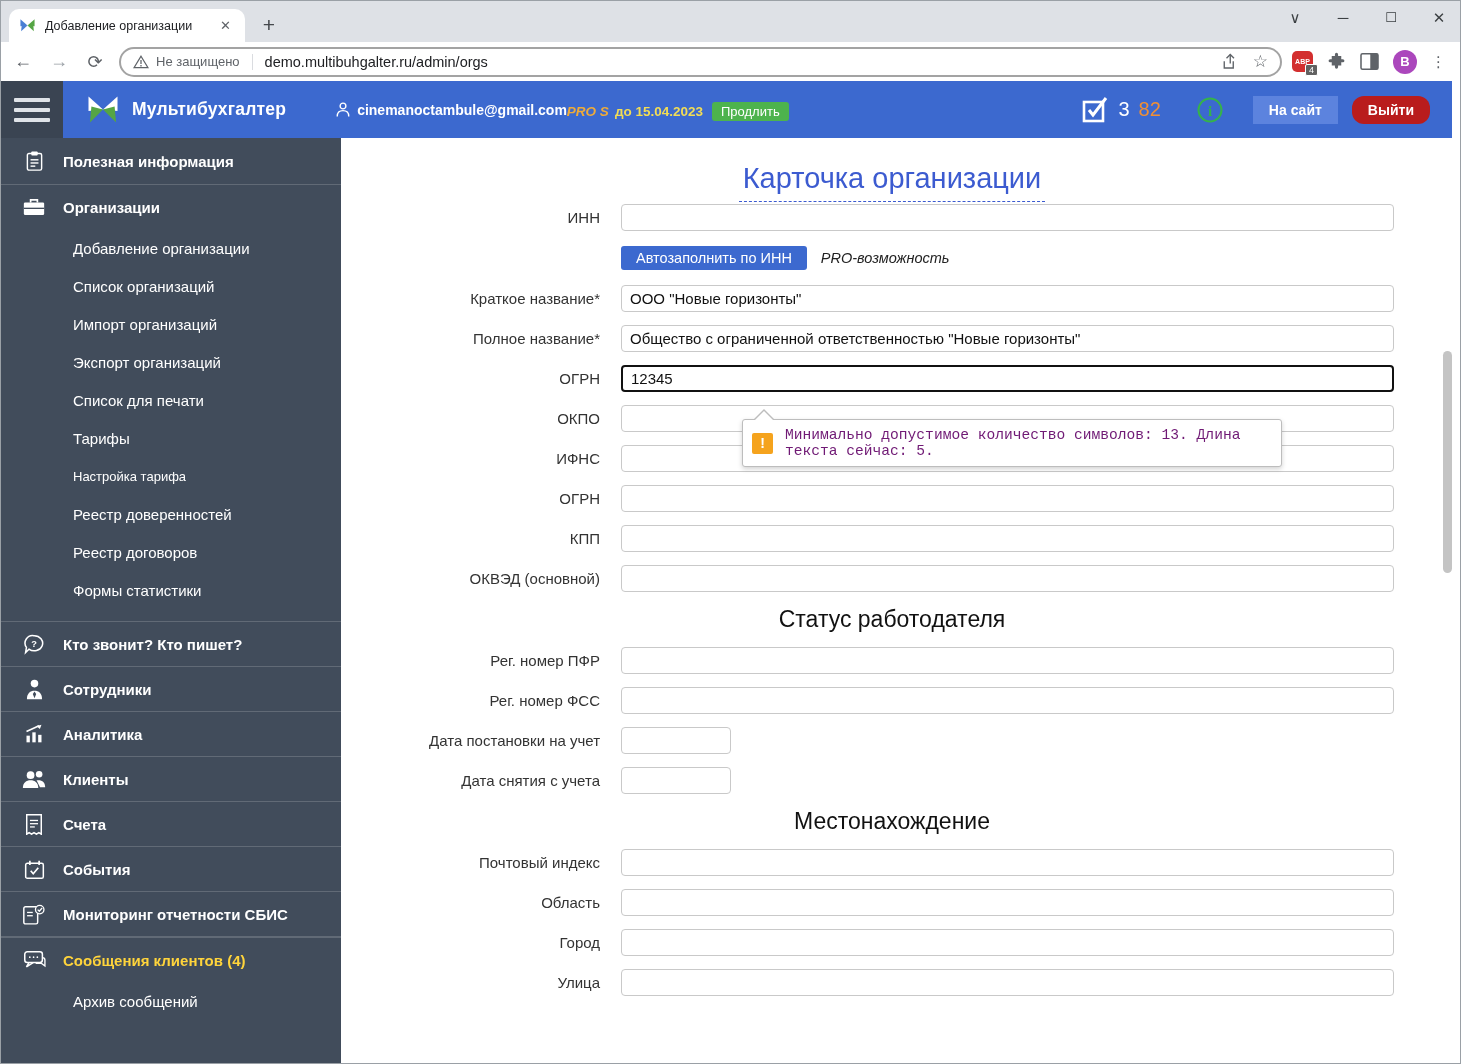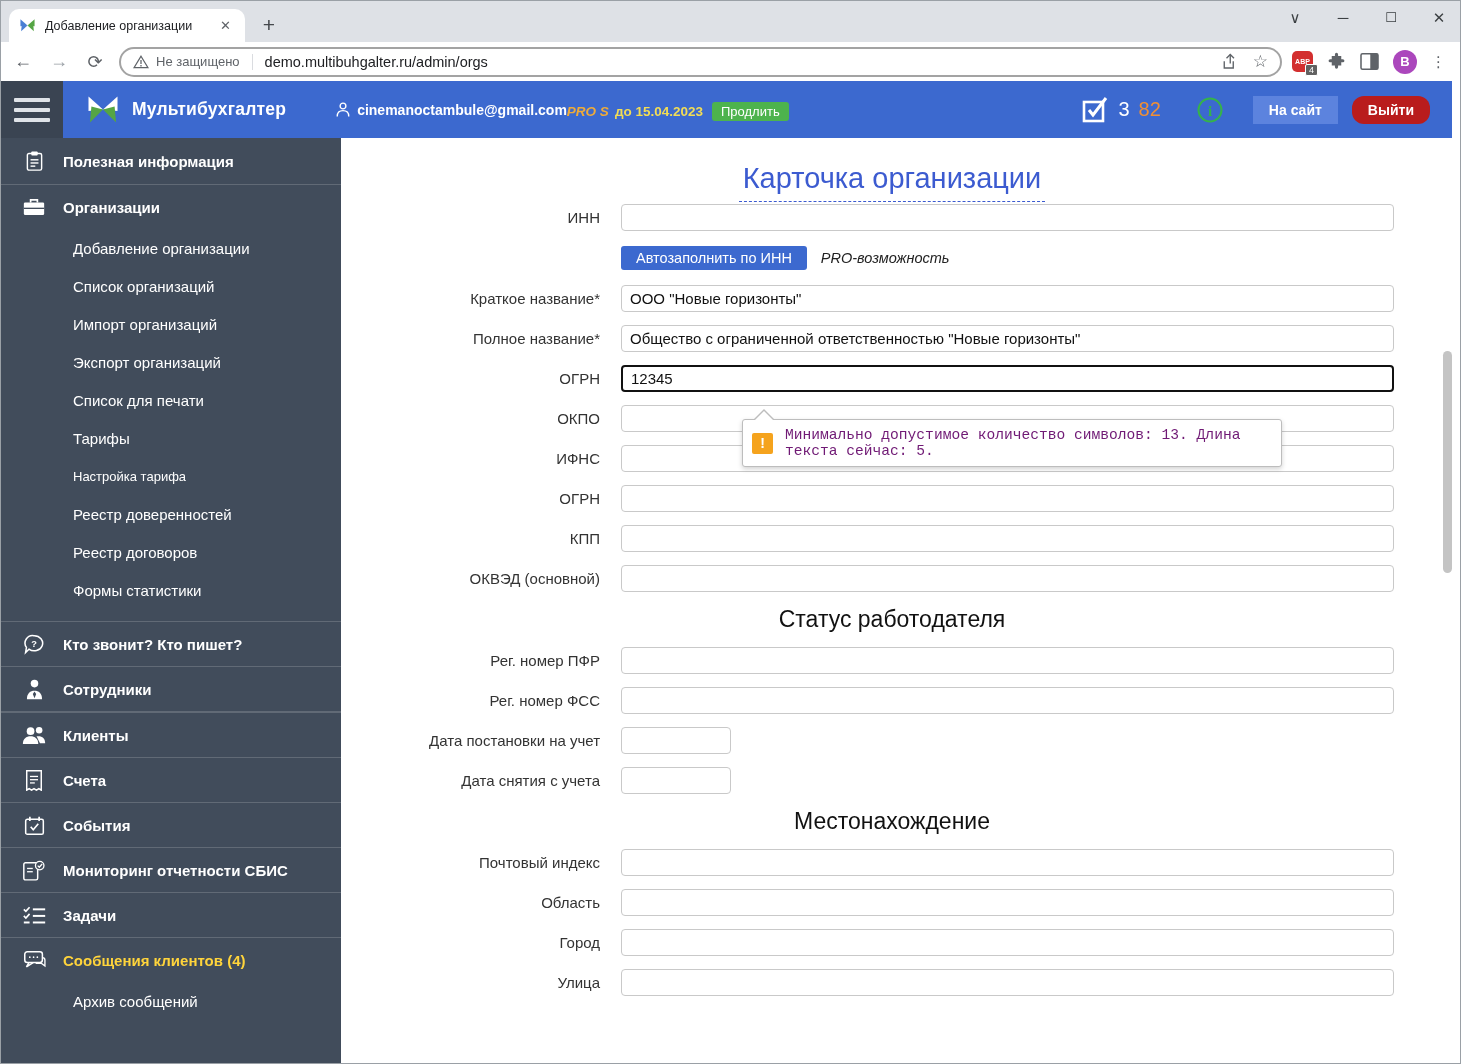--- a/index.html
+++ b/index.html
@@ -294,20 +294,32 @@
       <span class="ic">
         <svg width="17" height="21" viewBox="0 0 20 25">
           <circle cx="10" cy="5.5" r="4.5" fill="#fff"></circle>
           <path d="M1 24 c0-7 4-10 9-10 s9 3 9 10z" fill="#fff"></path>
           <path d="M10 15 l-2 3 2 5 2-5z" fill="#414c5b"></path>
         </svg>
       </span>
       <span class="lb">Сотрудники</span>
     </div>
     <div class="mdiv"></div>
+    <div class="mi">
+      <span class="ic">
+        <svg width="22" height="20" viewBox="0 0 26 24">
+          <rect x="4" y="14" width="4" height="8" fill="#fff"></rect>
+          <rect x="11" y="10" width="4" height="12" fill="#fff"></rect>
+          <rect x="18" y="13" width="4" height="9" fill="#fff"></rect>
+          <path d="M4 9 L19 2" stroke="#fff" stroke-width="2" fill="none"></path>
+          <polygon points="22,1 16,2.5 20,6" fill="#fff"></polygon>
+        </svg>
+      </span>
+      <span class="lb">Аналитика</span>
+    </div>
     <div class="mdiv"></div>
     <div class="mi">
       <span class="ic">
         <svg width="24" height="19" viewBox="0 0 28 22">
           <circle cx="10" cy="6" r="4.5" fill="#fff"></circle>
           <path d="M1 21 c0-6 4-9 9-9 s9 3 9 9z" fill="#fff"></path>
           <circle cx="20" cy="5" r="3.8" fill="#fff"></circle>
           <path d="M17 12 c6-1 10 2 10 8 h-6" fill="#fff"></path>
         </svg>
       </span>
@@ -344,33 +356,20 @@
           <rect x="1" y="3" width="17" height="21" rx="2" fill="none" stroke="#fff" stroke-width="1.8"></rect>
           <line x1="5" y1="10" x2="12" y2="10" stroke="#fff" stroke-width="1.6"></line>
           <line x1="5" y1="14" x2="12" y2="14" stroke="#fff" stroke-width="1.6"></line>
           <circle cx="20.5" cy="6.5" r="5.2" fill="#414c5b" stroke="#fff" stroke-width="1.6"></circle>
           <polyline points="18,6.5 20,8.5 23.5,4.5" fill="none" stroke="#fff" stroke-width="1.6"></polyline>
         </svg>
       </span>
       <span class="lb">Мониторинг отчетности СБИС</span>
     </div>
     <div class="mdiv"></div>
-    <div class="mi">
-      <span class="ic">
-        <svg width="23" height="19" viewBox="0 0 28 23">
-          <polyline points="1,4 3.5,6.5 8,1.5" fill="none" stroke="#fff" stroke-width="2"></polyline>
-          <line x1="12" y1="4" x2="27" y2="4" stroke="#fff" stroke-width="2.4"></line>
-          <polyline points="1,12 3.5,14.5 8,9.5" fill="none" stroke="#fff" stroke-width="2"></polyline>
-          <line x1="12" y1="12" x2="27" y2="12" stroke="#fff" stroke-width="2.4"></line>
-          <line x1="12" y1="20" x2="27" y2="20" stroke="#fff" stroke-width="2.4"></line>
-          <line x1="1" y1="20" x2="8" y2="20" stroke="#fff" stroke-width="2.4"></line>
-        </svg>
-      </span>
-      <span class="lb">Задачи</span>
-    </div>
     <div class="mdiv"></div>
     <div class="mi yellow">
       <span class="ic">
         <svg width="24" height="21" viewBox="0 0 28 25">
           <rect x="3" y="2" width="21" height="13" rx="3" fill="none" stroke="#fff" stroke-width="1.8"></rect>
           <path d="M8 15 l-3 5 8-5" fill="none" stroke="#fff" stroke-width="1.8"></path>
           <path d="M24 9 c2 0 3 1 3 3 v7 l-4-3 h-7" fill="none" stroke="#fff" stroke-width="1.6"></path>
           <circle cx="9" cy="8.5" r="1" fill="#fff"></circle>
             <circle cx="13.5" cy="8.5" r="1" fill="#fff"></circle>
             <circle cx="18" cy="8.5" r="1" fill="#fff"></circle>

